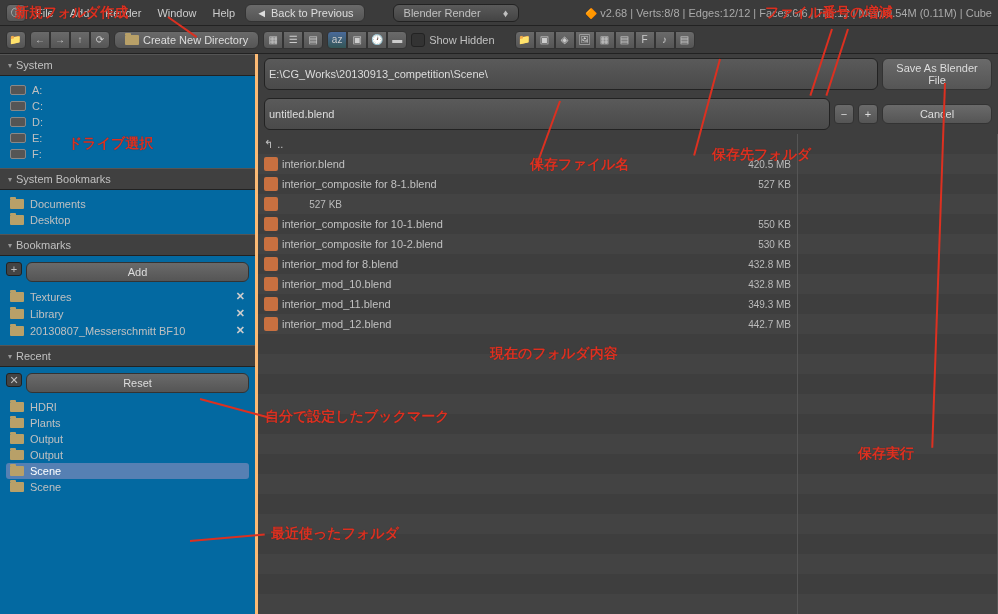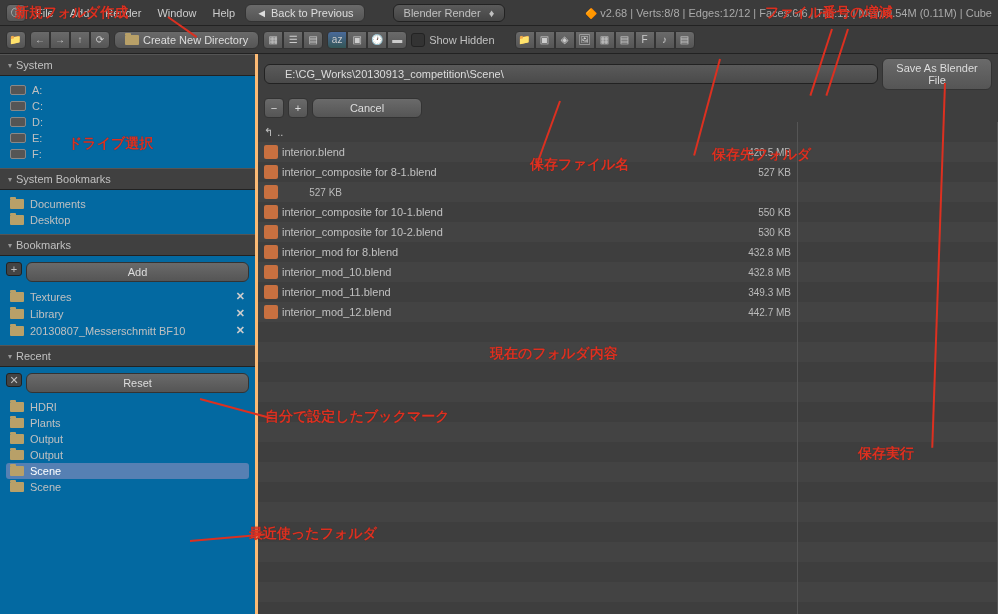--- a/index.html
+++ b/index.html
@@ -1,21 +1,21 @@
 <!DOCTYPE html>
 <html><head>
 <meta charset="utf-8">
 <style>
 * { margin:0; padding:0; box-sizing:border-box; font-family:"Segoe UI",Arial,sans-serif; font-size:11px; user-select:none; }
 body { background:#464646; color:#c0c0c0; width:998px; height:614px; overflow:hidden; position:relative; }
 
 .topbar { height:26px; background:#3b3b3b; border-bottom:1px solid #222; display:flex; align-items:center; padding:0 6px; gap:4px; position:relative; }
 .menu-item { padding:2px 6px; color:#ccc; cursor:pointer; }
 .btn { background:linear-gradient(#6a6a6a,#555); border:1px solid #333; border-radius:6px; color:#ddd; padding:2px 10px; cursor:pointer; display:inline-flex; align-items:center; gap:4px; height:18px; }
-.dropdown { background:linear-gradient(#5a5a5a,#444); border:1px solid #222; border-radius:6px; padding:2px 10px; display:inline-flex; align-items:center; gap:8px; }
+.dropdown { background:linear-gradient(#5a5a5a,#444); border:1px solid #222; border-radius:6px; padding:2px 10px; display:inline-flex; align-items:center; gap:22px; }
 .stats { margin-left:auto; color:#aaa; font-size:10px; white-space:nowrap; }
 
 .toolbar { height:28px; background:#3b3b3b; border-bottom:1px solid #222; display:flex; align-items:center; padding:0 6px; gap:4px; }
 .icon-btn { width:20px; height:18px; background:linear-gradient(#6a6a6a,#555); border:1px solid #333; border-radius:4px; display:inline-flex; align-items:center; justify-content:center; color:#ccc; cursor:pointer; font-size:10px; }
 .icon-btn-group { display:inline-flex; }
 .icon-btn-group .icon-btn { border-radius:0; }
 .icon-btn-group .icon-btn:first-child { border-radius:4px 0 0 4px; }
 .icon-btn-group .icon-btn:last-child { border-radius:0 4px 4px 0; }
 .checkbox { width:14px; height:14px; background:#333; border:1px solid #222; border-radius:3px; display:inline-block; }
 
@@ -29,21 +29,21 @@
 .folder-item.selected { background:#5680b3; color:#fff; }
 .drive-icon { width:16px; height:10px; border:1px solid #888; border-radius:2px; display:inline-block; background:#555; }
 .folder-icon { width:14px; height:10px; background:#b8a068; border-radius:1px; display:inline-block; position:relative; }
 .folder-icon::before { content:""; position:absolute; top:-2px; left:0; width:6px; height:2px; background:#b8a068; border-radius:1px 1px 0 0; }
 .bookmark-item .close-x { margin-left:auto; color:#ccc; cursor:pointer; font-weight:bold; }
 .wide-btn { width:100%; background:linear-gradient(#6a6a6a,#555); border:1px solid #333; border-radius:6px; padding:3px; text-align:center; color:#ddd; cursor:pointer; display:flex; align-items:center; justify-content:center; gap:4px; }
 .plus-box { width:16px; height:14px; background:#444; border:1px solid #222; border-radius:3px; display:inline-flex; align-items:center; justify-content:center; }
 
 .content { flex:1; display:flex; flex-direction:column; background:#3e3e3e; }
 .path-row { display:flex; gap:4px; padding:4px 6px; align-items:center; }
-.path-input { flex:1; background:linear-gradient(#5a5a5a,#4a4a4a); border:1px solid #222; border-radius:6px; padding:3px 20px; color:#ddd; height:20px; }
+.path-input { flex:1; background:linear-gradient(#5a5a5a,#4a4a4a); border:1px solid #222; border-radius:6px; padding:3px 4px; color:#ddd; height:32px; }
 .action-btn { background:linear-gradient(#6a6a6a,#555); border:1px solid #333; border-radius:6px; padding:3px 10px; color:#ddd; cursor:pointer; width:110px; text-align:center; }
 .square-btn { width:20px; height:20px; background:linear-gradient(#6a6a6a,#555); border:1px solid #333; border-radius:4px; display:inline-flex; align-items:center; justify-content:center; color:#ddd; cursor:pointer; }
 
 .file-list { flex:1; overflow-y:auto; background:repeating-linear-gradient(#3e3e3e 0, #3e3e3e 20px, #434343 20px, #434343 40px); position:relative; }
 .file-list-inner { display:flex; }
 .file-col { width:270px; border-right:1px solid #555; min-height:500px; }
 .file-row { height:20px; display:flex; align-items:center; padding:0 6px; gap:4px; cursor:pointer; }
 .blend-icon { width:14px; height:14px; background:#c87040; border-radius:2px; display:inline-block; }
 .file-name { flex:1; white-space:nowrap; overflow:hidden; }
 .file-size { color:#bbb; font-size:10px; text-align:right; width:60px; }
@@ -223,20 +223,21 @@
         </div>
     </div>
   </div>
 
   <div class="content">
     <div class="path-row">
       <input class="path-input" value="E:\CG_Works\20130913_competition\Scene\" style="">
       <div class="action-btn">Save As Blender File</div>
     </div>
     <div class="path-row">
+      <input class="path-input" value="untitled.blend" style="">
       <span class="square-btn">−</span>
       <span class="square-btn">+</span>
       <div class="action-btn">Cancel</div>
     </div>
     <div class="file-list">
       <div class="file-list-inner">
         <div class="file-col" style="width:540px">
           <div class="up-row">
               <span>↰</span>
               <span>..</span>
@@ -307,17 +308,17 @@
 
 <div class="annotation" style="left:765px;top:4px;">ファイル番号の増減</div>
 <div class="anno-line" style="left:832px;top:28px;width:70px;transform:rotate(108deg);"></div>
 <div class="anno-line" style="left:848px;top:28px;width:70px;transform:rotate(108deg);"></div>
 
 <div class="annotation" style="left:490px;top:345px;">現在のフォルダ内容</div>
 
 <div class="annotation" style="left:265px;top:408px;">自分で設定したブックマーク</div>
 <div class="anno-line" style="left:200px;top:398px;width:75px;transform:rotate(15deg);"></div>
 
-<div class="annotation" style="left:249px;top:525px;">最近使ったフォルダ</div>
+<div class="annotation" style="left:271px;top:525px;">最近使ったフォルダ</div>
 <div class="anno-line" style="left:190px;top:540px;width:75px;transform:rotate(-5deg);"></div>
 
 <div class="annotation" style="left:858px;top:445px;">保存実行</div>
 <div class="anno-line" style="left:945px;top:82px;width:365px;transform:rotate(92deg);"></div>
 
 </body></html>

